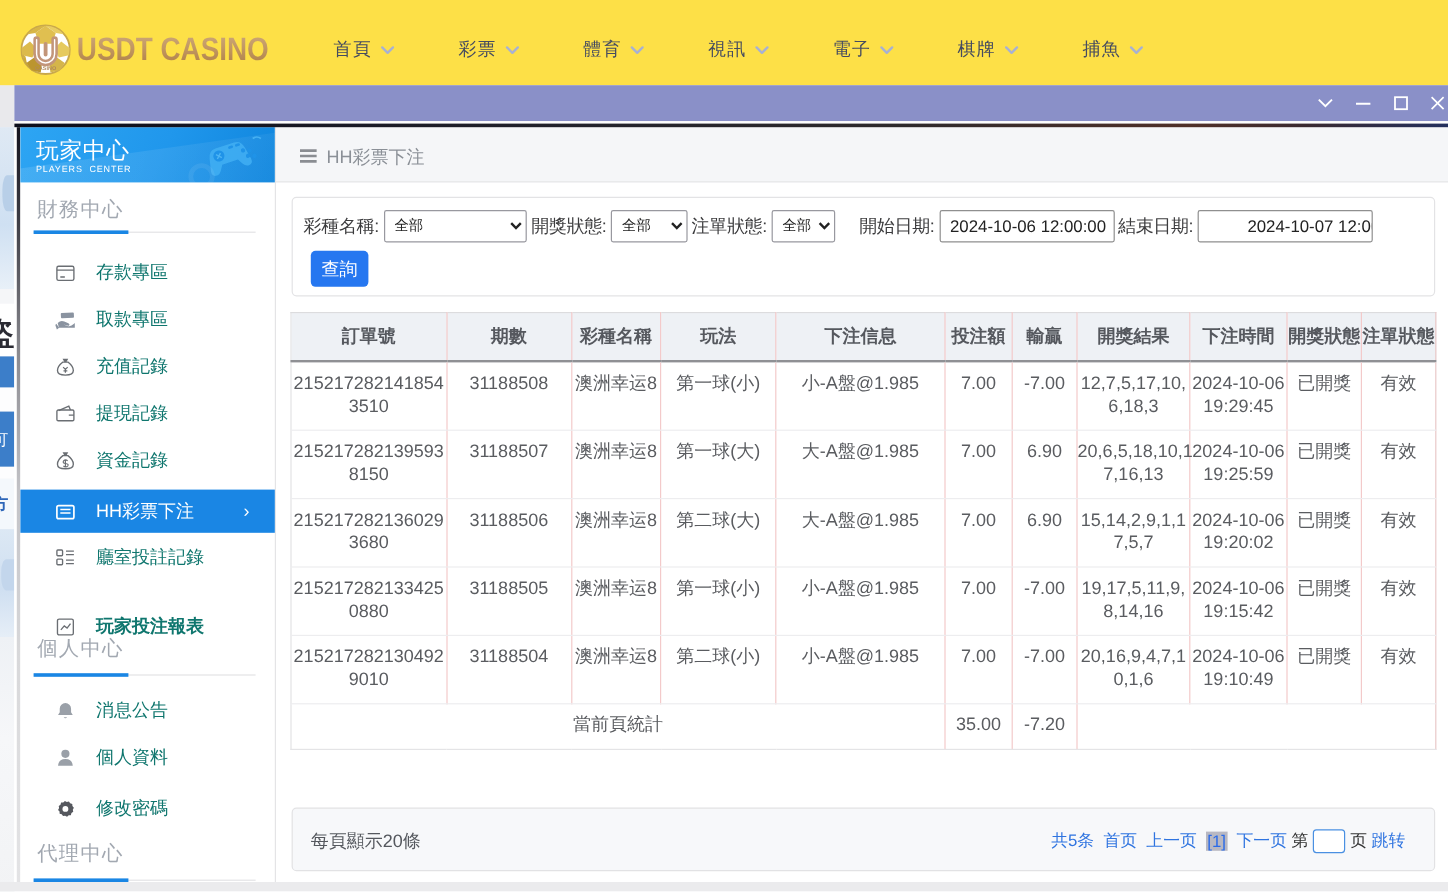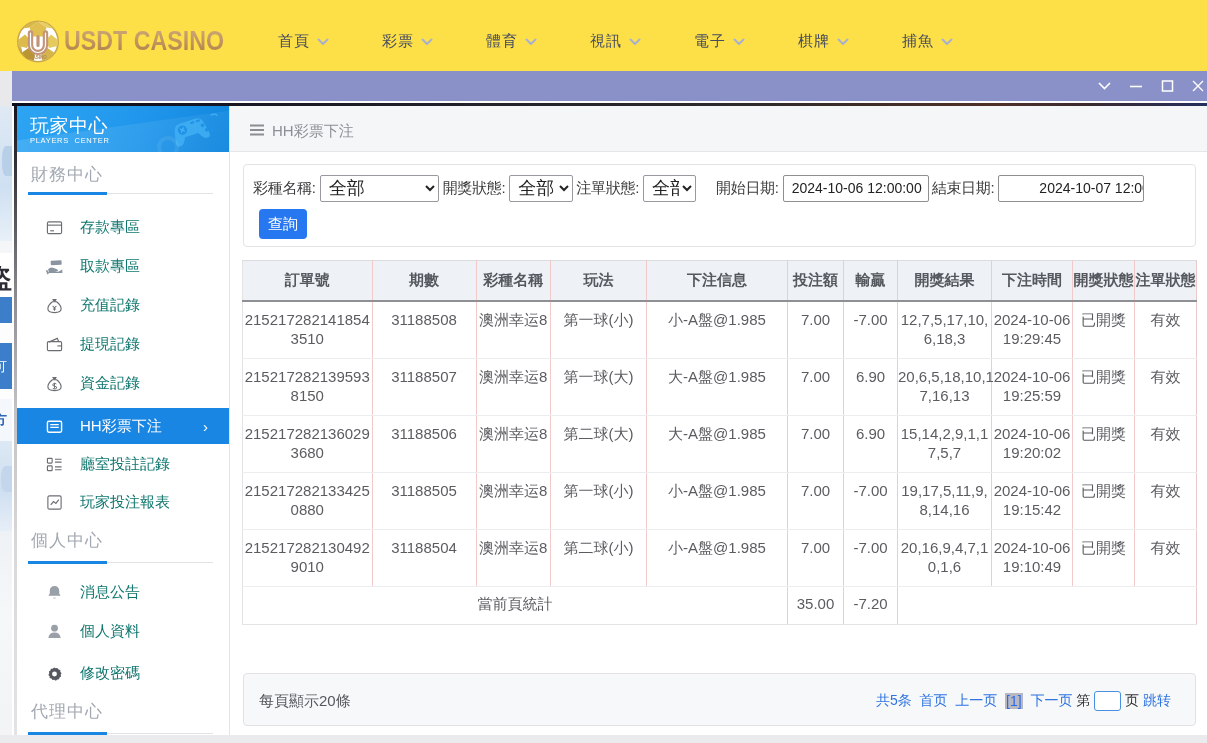--- a/index.html
+++ b/index.html
@@ -38,21 +38,21 @@
 .mi.active .arr { position:absolute; right:21px; color:#fff; font-size:15px; }
 
 .main { position:absolute; left:218px; top:0; width:977px; height:629px; background:#fff; }
 .crumb { position:absolute; left:0; top:0; width:977px; height:46px; background:#f5f6f8; border-bottom:1px solid #e6e6e8; }
 .crumb .ham { position:absolute; left:20px; top:18px; }
 .crumb .txt { position:absolute; left:42px; top:16px; font-size:15px; color:#8b9097; }
 
 .fcard { position:absolute; left:13px; top:58px; width:953px; height:83px; background:#fff; border:1px solid #e3e3e5; border-radius:4px; }
 .frow { position:absolute; left:9px; top:9px; height:28px; display:flex; align-items:center; font-size:15px; color:#3c3c3e; }
 .frow label { margin:0 4px 0 0; letter-spacing:-0.3px; }
-.frow select, .frow input[type=text] { height:27px; font-size:18px; font-family:"Liberation Sans",sans-serif; color:#222; border:1px solid #8f8f8f; border-radius:2px; background:#fff; }
+.frow select, .frow input[type=text] { height:27px; font-size:12px; font-family:"Liberation Sans",sans-serif; color:#222; border:1px solid #8f8f8f; border-radius:2px; background:#fff; }
 .frow select { padding:0 0 0 4px; border-color:#98989f; }
 .frow input[type=text] { padding:0 0 0 8px; font-size:14px; }
 .btn { position:absolute; left:15px; top:44px; width:48px; height:30px; background:#2677f0; color:#fff; font-size:15px; border:none; border-radius:4px; font-family:"Liberation Sans",sans-serif; }
 
 .btable { position:absolute; left:12px; top:154px; border-collapse:collapse; table-layout:fixed; width:954px; font-size:15px; color:#5a5c60; }
 .btable th { background:#eef1f5; color:#55585e; font-weight:bold; height:40px; border-bottom:2px solid #8f9094; border-right:1px solid #f3caca; border-top:1px solid #dcdcde; }
 .btable td { text-align:center; border-right:1px solid #f3caca; border-bottom:1px solid #ededef; line-height:19px; }
 .btable .r1 td, .btable .r2 td { vertical-align:top; padding-top:8px; }
 .btable .r1 td { height:58px; }
 .btable .r2 td { height:57px; }
@@ -249,21 +249,21 @@
             <path d="M4.5 7 h9 M4.5 10 h9" stroke="#fff" stroke-width="1.3"></path>
           </svg>
         HH彩票下注<span class="arr">›</span></div>
       <div class="mi" style="top:339px;">
         <svg class="ic" viewBox="0 0 18 18">
             <rect x="1.5" y="2.5" width="5" height="5" rx="0.8" fill="none" stroke="#6a6e73" stroke-width="1.2"></rect>
             <rect x="1.5" y="10.5" width="5" height="5" rx="0.8" fill="none" stroke="#6a6e73" stroke-width="1.2"></rect>
             <path d="M9.5 3.5 h7 M9.5 6.5 h7 M9.5 11.5 h7 M9.5 14.5 h7" stroke="#6a6e73" stroke-width="1.1"></path>
           </svg>
         廳室投註記錄</div>
-      <div class="mi" style="top:377px;">
+      <div class="mi" style="top:397px;font-weight:bold;">
         <svg class="ic" viewBox="0 0 18 18">
             <rect x="2" y="2" width="14" height="14" rx="1.5" fill="none" stroke="#6a6e73" stroke-width="1.2"></rect>
             <path d="M5 11.5 l3-3.5 2.5 2 3-4" fill="none" stroke="#6a6e73" stroke-width="1.2"></path>
           </svg>
         玩家投注報表</div>
       <div class="sec" style="top:423px;">個人中心</div>
       <div class="secline" style="top:456px;">
           <i></i>
         </div>
       <div class="mi" style="top:506px;">

